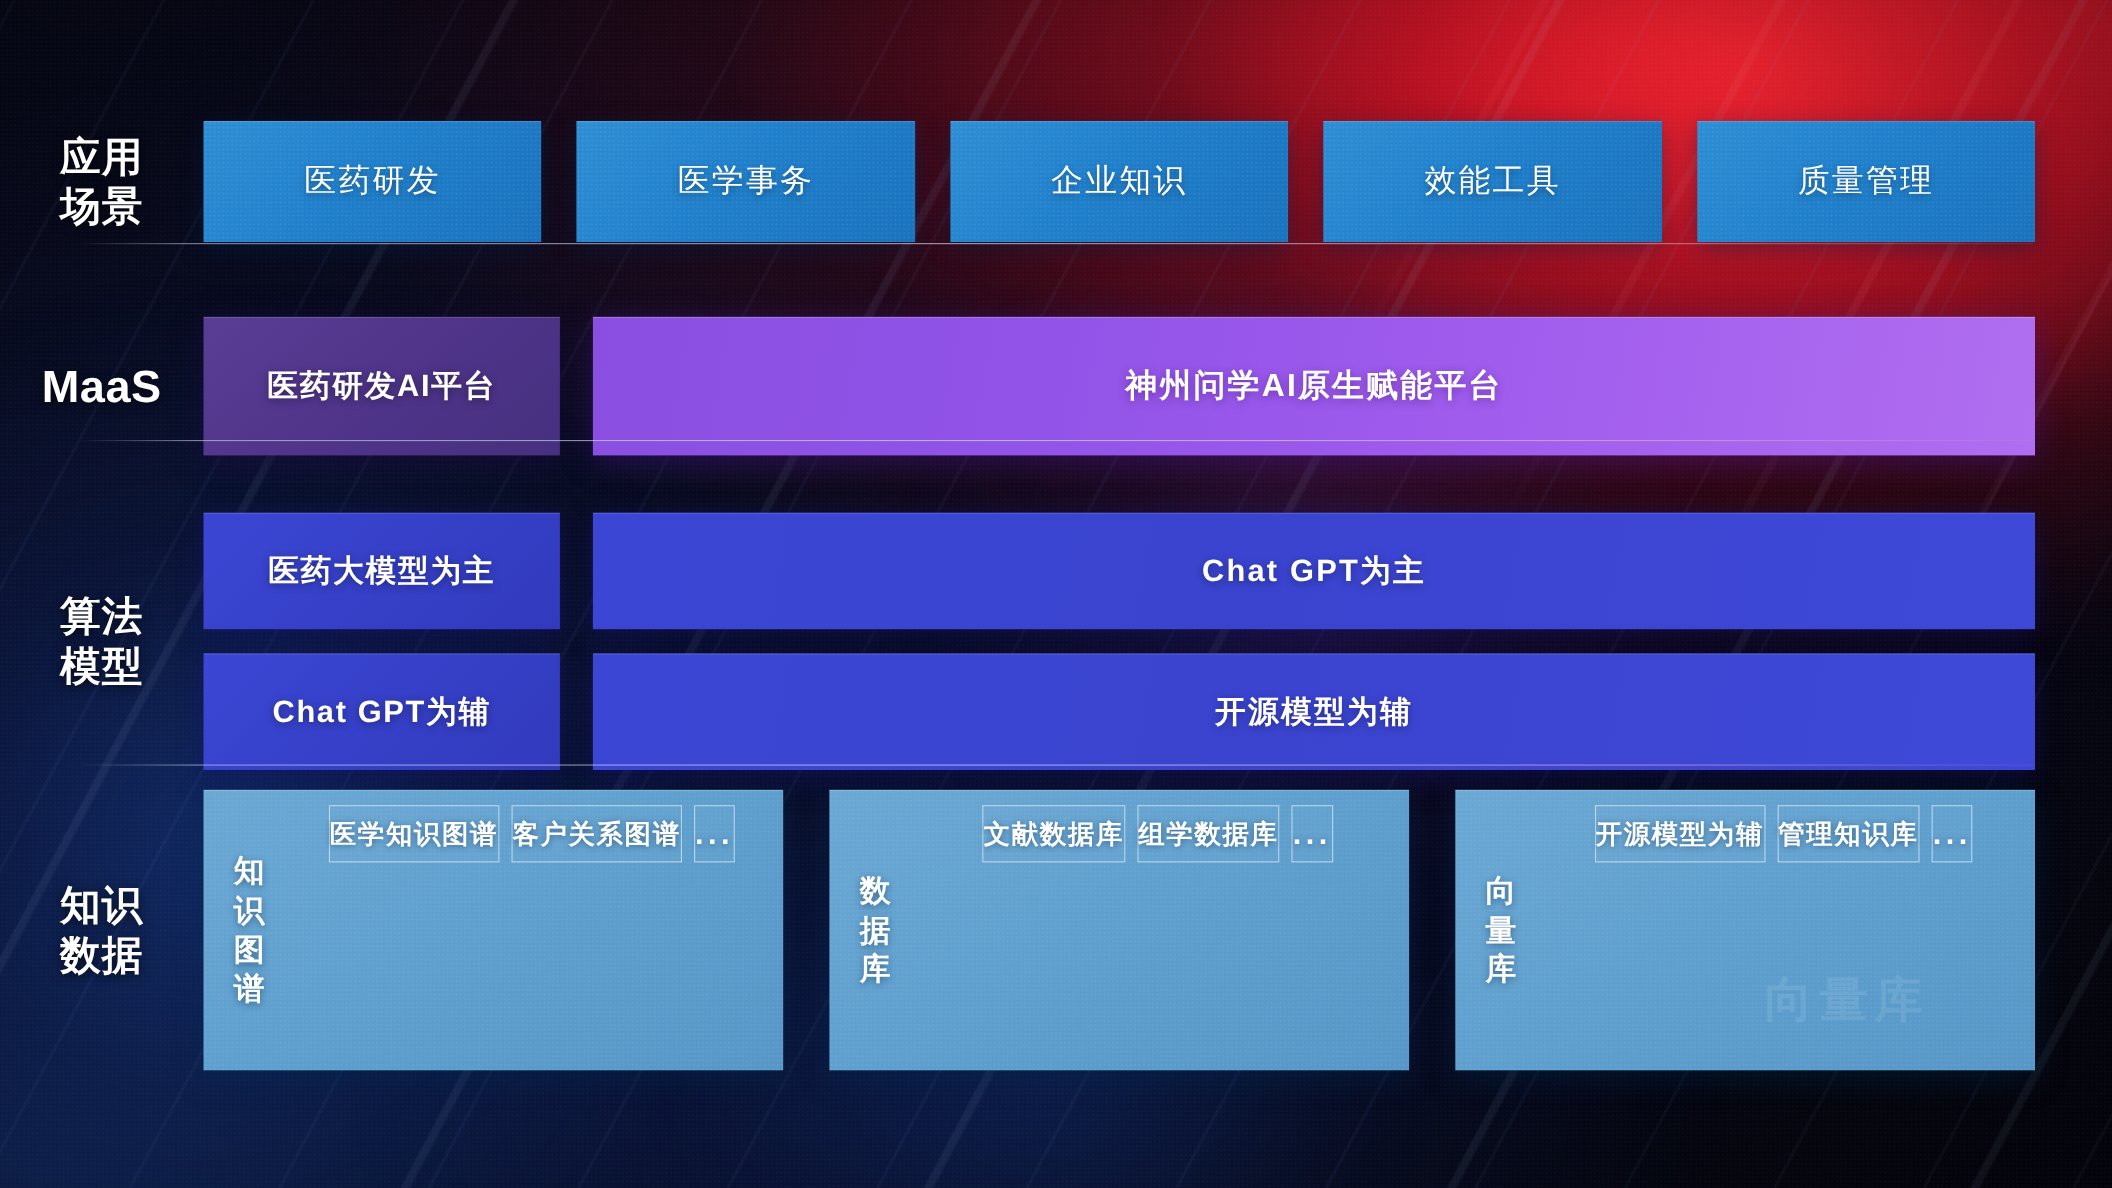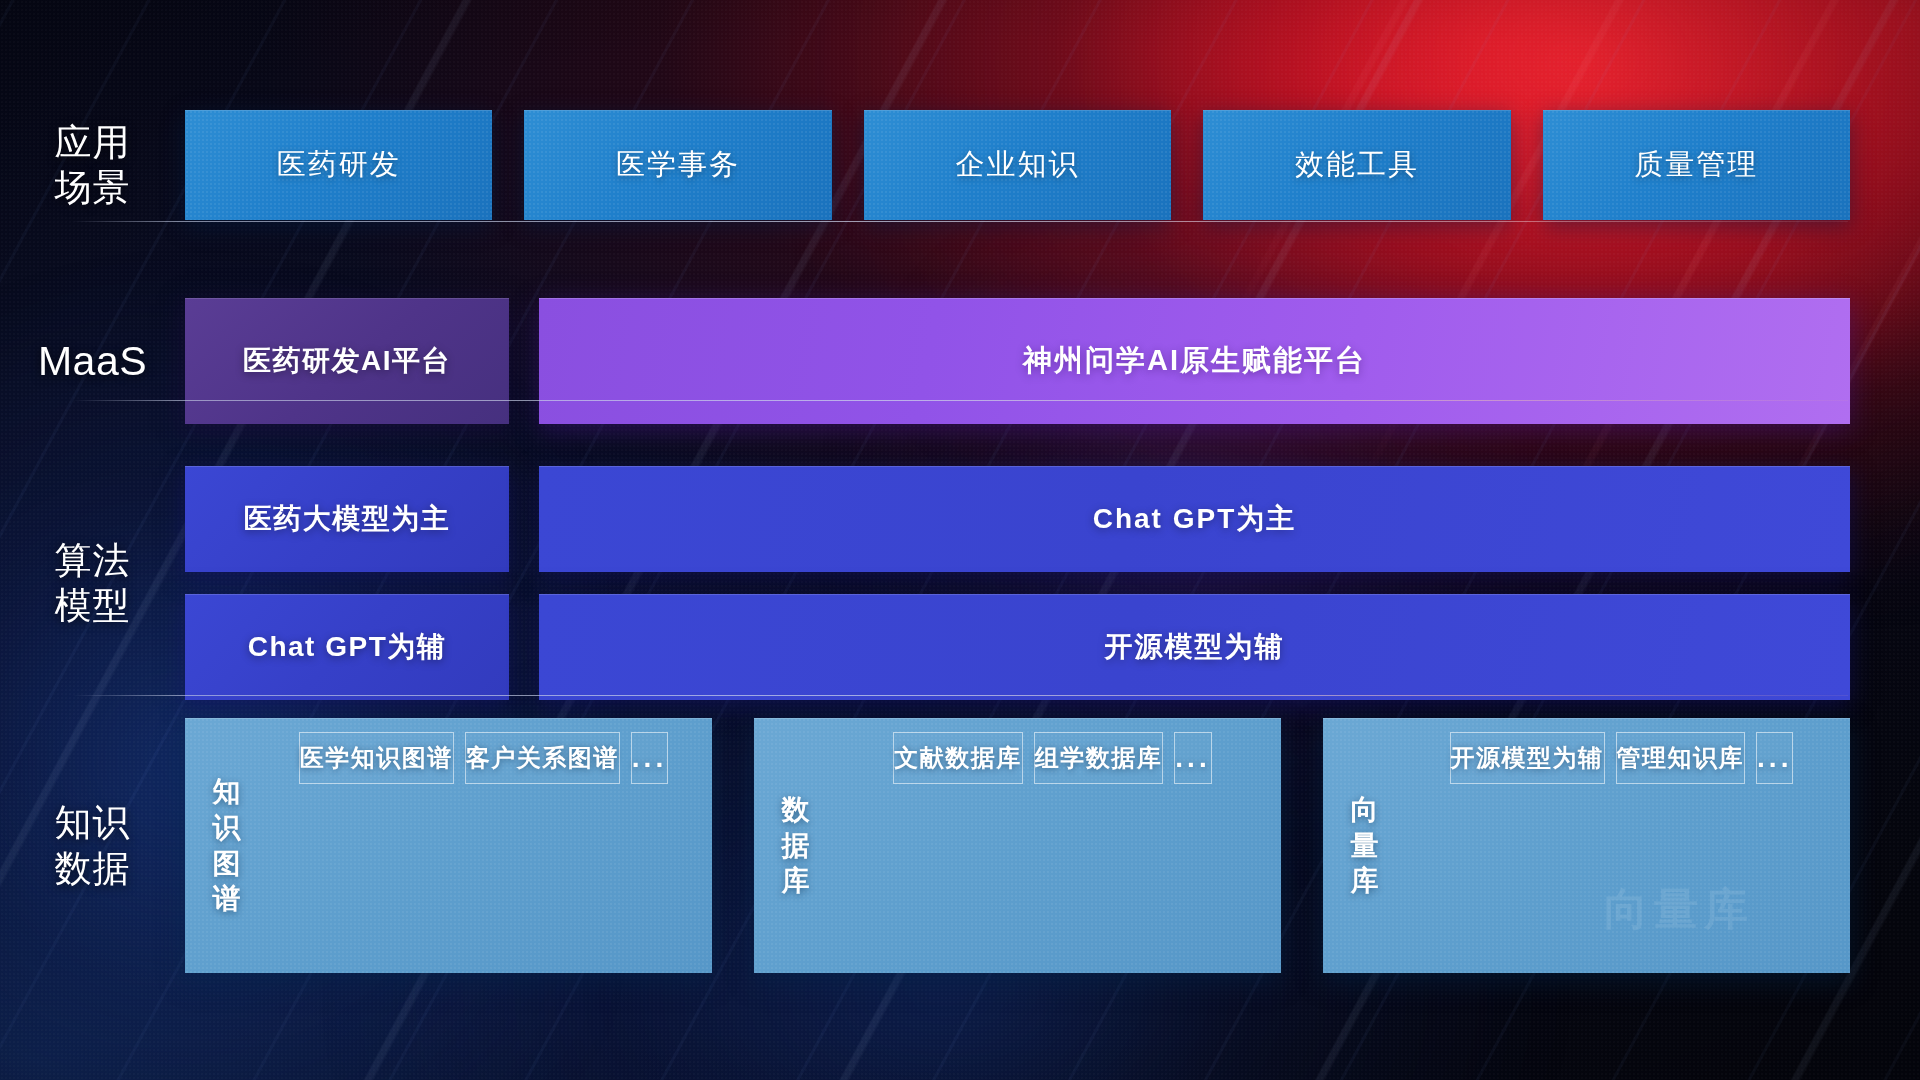--- a/index.html
+++ b/index.html
@@ -91,21 +91,21 @@
   
   #content { position:relative; z-index:2; width:1920px; height:1080px; }
 
   .row { position:absolute; left:0; width:1920px; display:flex; align-items:center; }
 
   .row-label {
     width:185px;
     flex:0 0 185px;
     color:#ffffff;
     font-size:37px;
-    font-weight:normal;
+    font-weight:bold;
     line-height:1.22;
     text-align:center;
     letter-spacing:1px;
     text-shadow:0 2px 10px rgba(0,0,0,.7);
     white-space:pre-line;
   }
   .row-label.latin { font-size:41px; letter-spacing:0.5px; }
 
   .row-body { flex:1 1 auto; display:flex; }
 
@@ -131,21 +131,21 @@
     box-shadow:0 6px 22px rgba(0,30,70,.45), inset 0 1px 0 rgba(255,255,255,.16);
     position:relative;
   }
   .app-card::after{
     content:""; position:absolute; inset:0;
     background-image:radial-gradient(rgba(255,255,255,0.07) 1px, transparent 1px);
     background-size:4px 4px; pointer-events:none;
   }
 
   
-  #row-maas { top:298px; height:126px; }
+  #row-maas { top:288px; height:126px; }
   #row-maas .row-body { gap:30px; padding-right:70px;border-radius:13px; }
   .maas-left {
     flex:0 0 324px;
     height:126px;
     display:flex; align-items:center; justify-content:center;
     background:linear-gradient(140deg,#5a3d95 0%,#4f3489 52%,#46307f 100%);
     color:#fff; font-size:28px; font-weight:bold; letter-spacing:1.5px;
     text-shadow:0 2px 8px rgba(0,0,0,.4);
     box-shadow:0 6px 24px rgba(30,10,70,.5), inset 0 1px 0 rgba(255,255,255,.14);
   }

